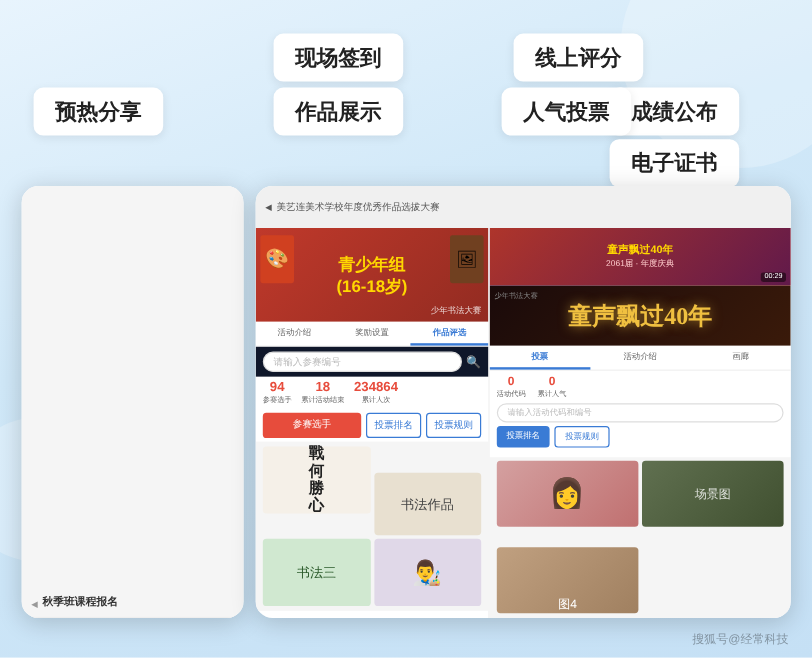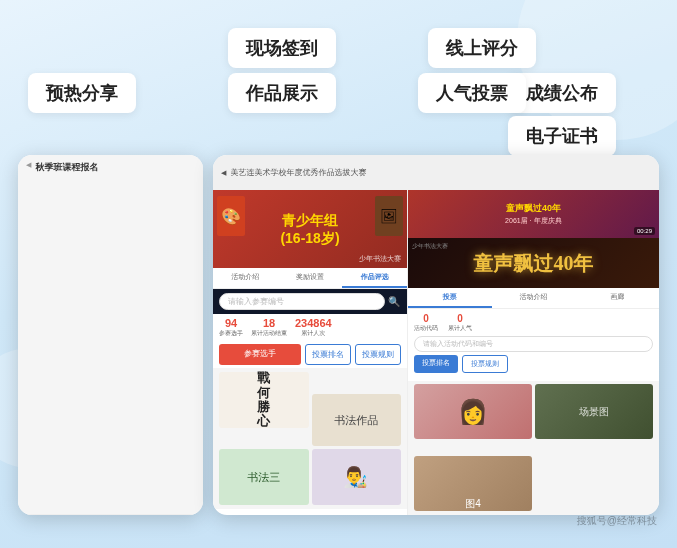--- a/index.html
+++ b/index.html
@@ -75,21 +75,21 @@
     }
 
     
     .phone-left .phone-header {
       background: #f5f5f5;
       padding: 6px 8px;
       font-size: 9px;
       color: #333;
       border-bottom: 1px solid #eee;
       display: flex;
-      align-items: flex-start;
+      align-items: flex-end;
       gap: 4px;
     }
 
     
     .right-phone-left {
       width: 195px;
       flex-shrink: 0;
       border-right: 1px solid #eee;
       overflow: hidden;
     }
@@ -98,21 +98,21 @@
     .right-phone-right {
       flex: 1;
       overflow: hidden;
       display: flex;
       flex-direction: column;
     }
 
     
     .watermark {
       position: absolute;
-      bottom: 20px;
+      bottom: 8px;
       right: 20px;
       font-size: 10px;
       color: rgba(0,0,0,0.35);
       text-align: right;
     }
 
     
     .bg-deco {
       position: absolute;
       border-radius: 50%;

